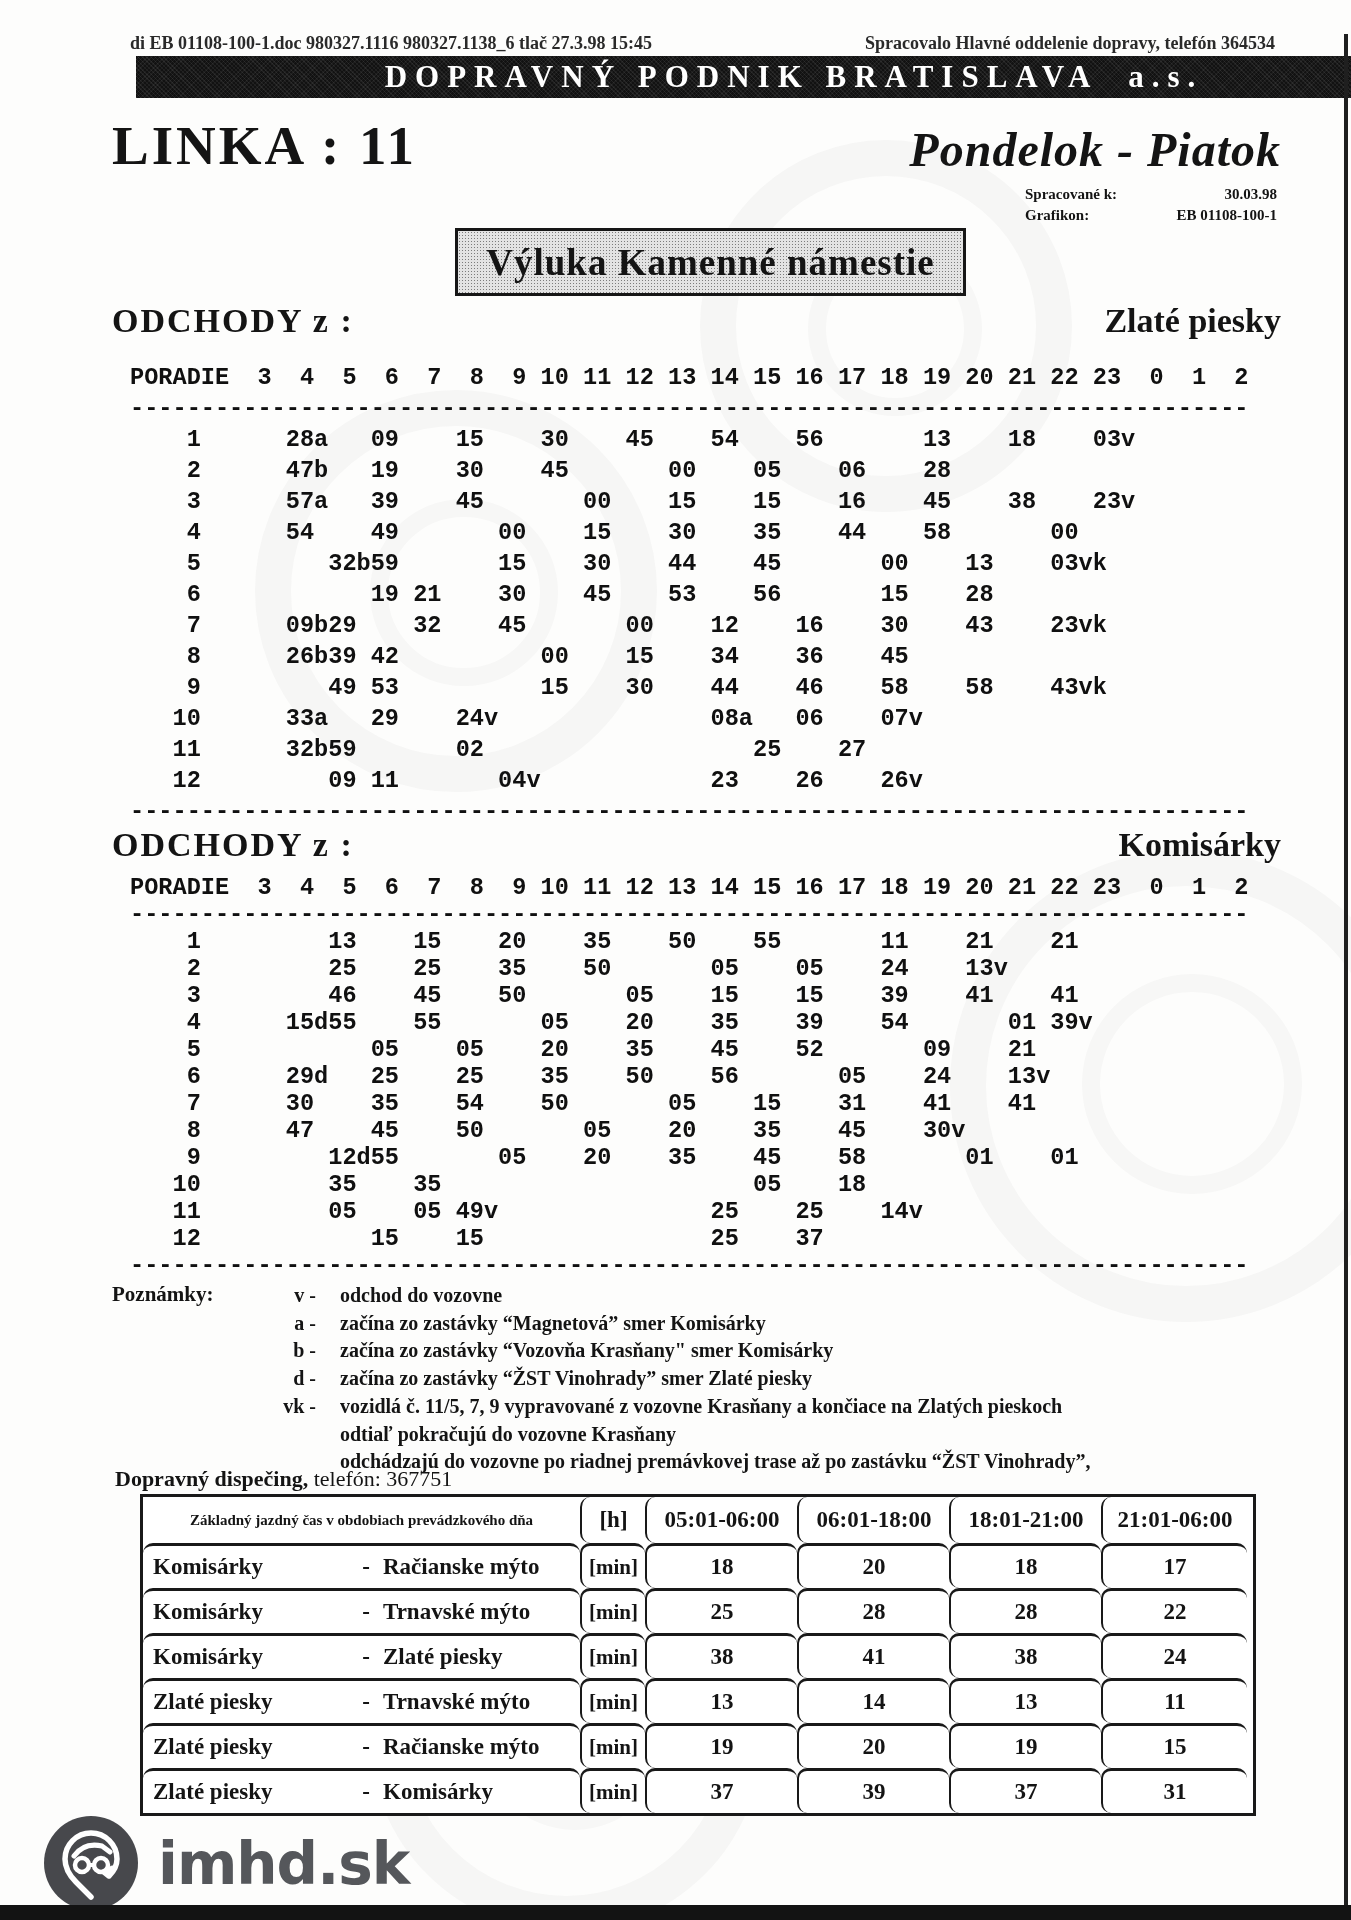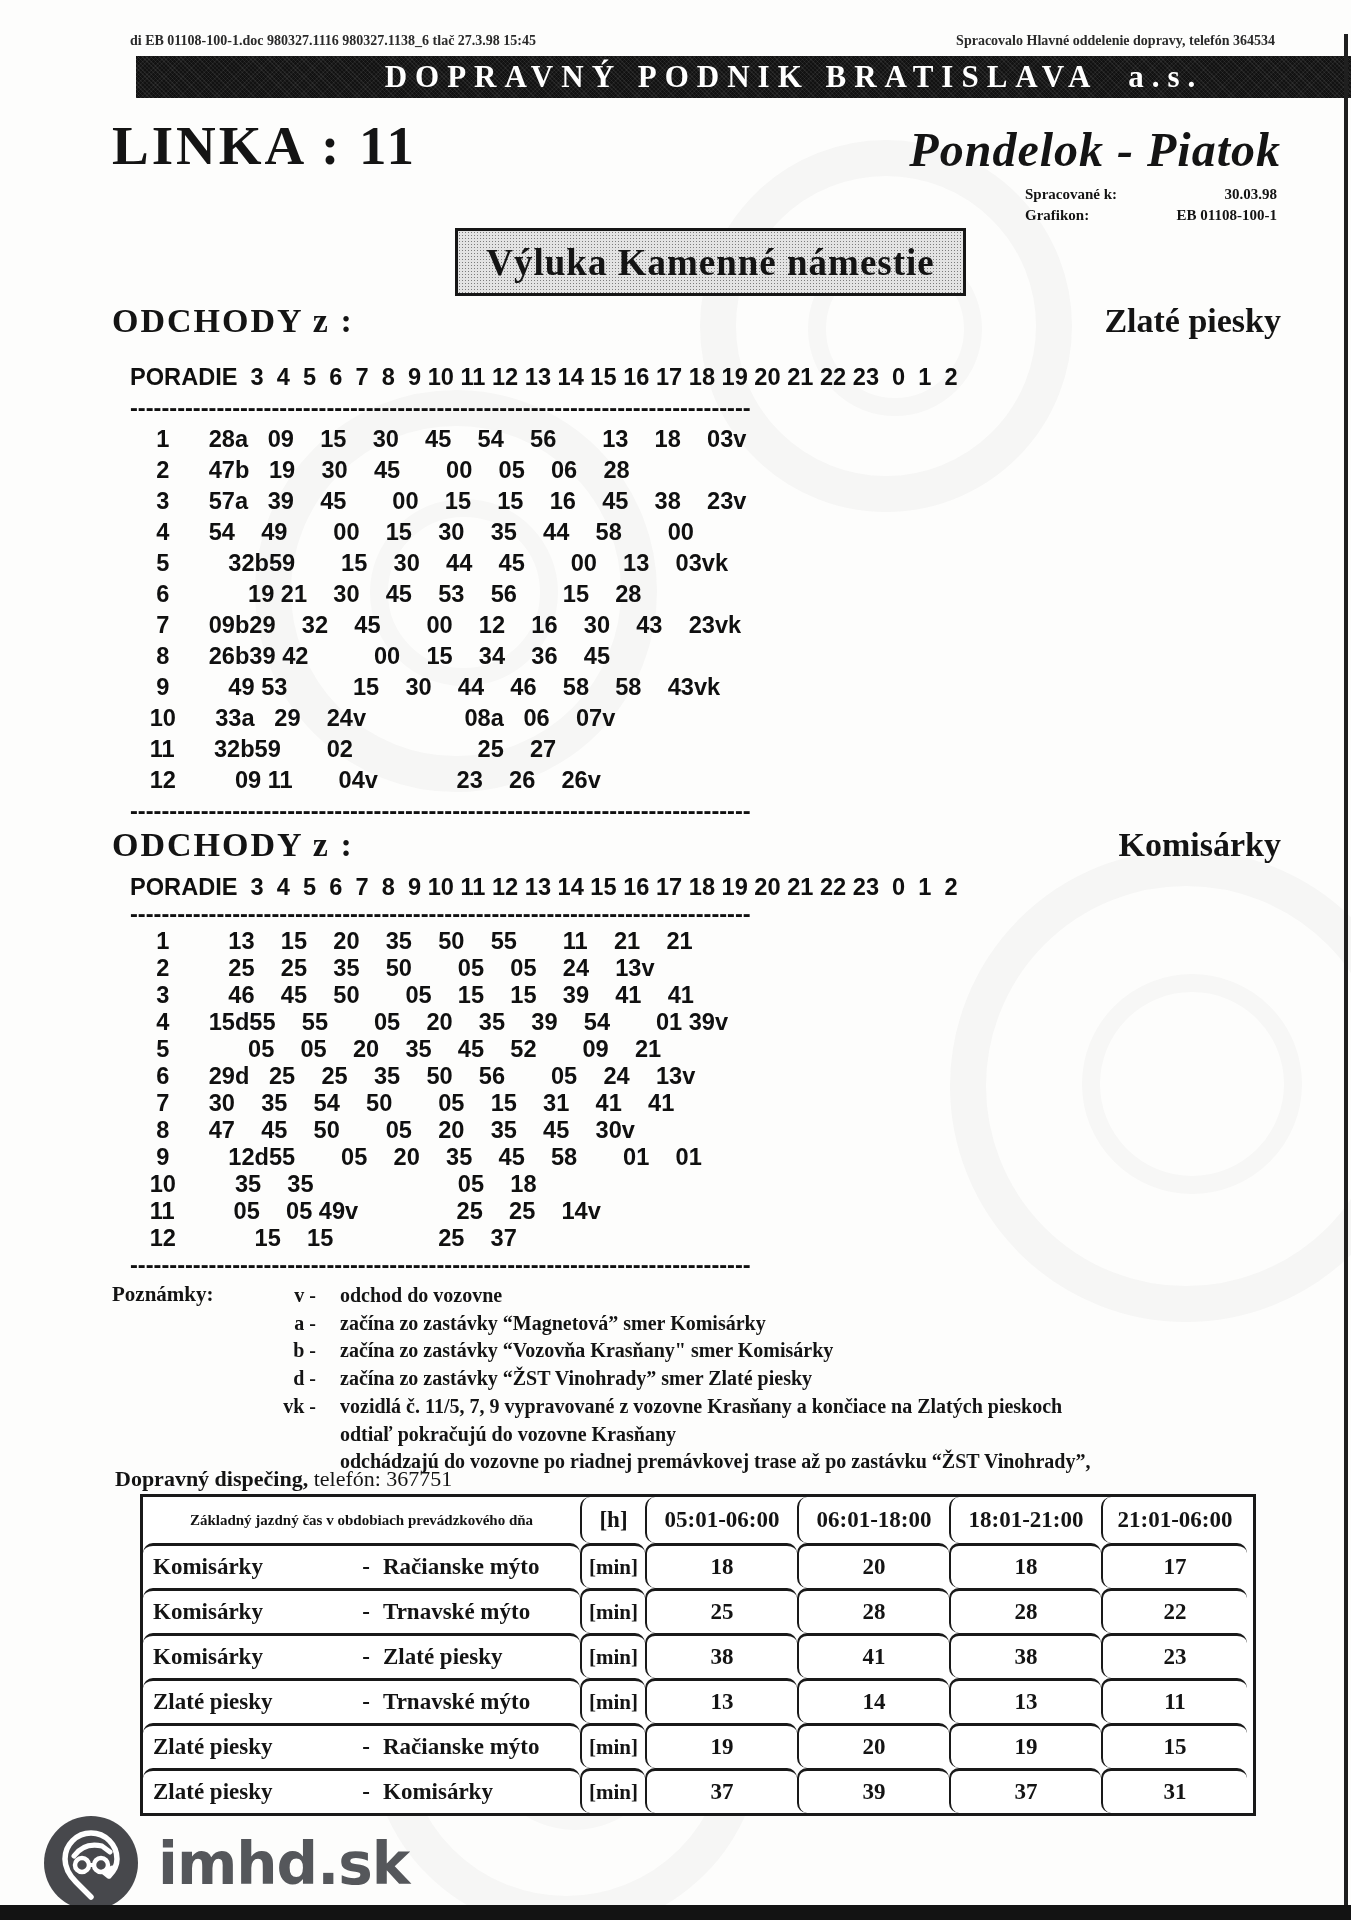--- a/index.html
+++ b/index.html
@@ -4,41 +4,41 @@
 <style>
   html,body{margin:0;padding:0;background:#888;}
   .page{position:relative;width:1351px;height:1920px;background:#fdfdfc;overflow:hidden;
         font-family:"Liberation Serif",serif;color:#141414;}
   .abs{position:absolute;}
   
   .wm{position:absolute;border-radius:50%;border:36px solid rgba(50,50,55,.035);}
   .wm i{position:absolute;left:24%;top:22%;width:46%;height:46%;border-radius:50%;
         border:18px solid rgba(50,50,55,.03);display:block;}
   
-  .meta{font-size:14px;font-weight:700;color:#2a2a2a;white-space:nowrap;}
+  .meta{font-size:18px;font-weight:700;color:#2a2a2a;white-space:nowrap;}
   
   .banner{left:100px;top:56px;width:1316px;height:42px;background-color:#121212;
     background-image:repeating-linear-gradient(45deg,rgba(255,255,255,.07) 0 1px,transparent 1px 3px),
                      repeating-linear-gradient(-45deg,rgba(255,255,255,.05) 0 1px,transparent 1px 3px);
     display:flex;align-items:center;justify-content:center;margin-left:36px;}
   .banner span{color:#fff;font-size:31px;font-weight:700;letter-spacing:8px;white-space:pre;}
   .linka{left:112px;top:114px;font-size:55px;font-weight:700;letter-spacing:3px;}
   .days{right:70px;top:122px;font-size:48px;font-weight:700;font-style:italic;letter-spacing:1px;}
   .proc{right:74px;top:184px;width:252px;font-size:15px;font-weight:700;line-height:21px;}
   .proc .row{display:flex;justify-content:space-between;}
   .vyluka{left:455px;top:228px;width:505px;height:62px;border:3px solid #161616;
     background-color:#e3e3e3;
     background-image:radial-gradient(rgba(40,40,40,.55) .8px,transparent 1px);
     background-size:3px 3px;display:flex;align-items:center;justify-content:center;}
   .vyluka span{font-size:37px;font-weight:700;letter-spacing:1px;}
   .sec-left{left:112px;font-size:34px;font-weight:700;letter-spacing:2px;}
   .sec-right{right:70px;font-size:34px;font-weight:700;}
   
   .monoblock{left:130px;}
-  .mline{white-space:pre;font-family:Liberation Sans, sans-serif;font-weight:700;
+  .mline{white-space:pre;font-family:Liberation Mono, monospace;font-weight:700;
          font-size:23.6px;color:#101010;}
   .lh31 .mline{line-height:31px;}
   .lh27 .mline{line-height:27px;}
   
   .notes-label{left:112px;top:1282px;font-size:21px;font-weight:700;}
   .notes-list{left:240px;top:1282px;line-height:27.7px;font-size:20px;font-weight:700;}
   .note-row{display:flex;}
   .note-key{display:inline-block;width:76px;text-align:right;padding-right:24px;}
   .note-text{white-space:nowrap;}
   .dispatch{left:115px;top:1466px;font-size:22px;}
@@ -215,21 +215,21 @@
       <div class="cell val bl bt">22</div>
       <div class="cell route bt">
         <span class="r-from">Komisárky</span>
         <span class="r-dash">-</span>
         <span class="r-to">Zlaté piesky</span>
       </div>
       <div class="cell unit bl bt">[min]</div>
       <div class="cell val bl bt">38</div>
       <div class="cell val bl bt">41</div>
       <div class="cell val bl bt">38</div>
-      <div class="cell val bl bt">23</div>
+      <div class="cell val bl bt">24</div>
       <div class="cell route bt">
         <span class="r-from">Zlaté piesky</span>
         <span class="r-dash">-</span>
         <span class="r-to">Trnavské mýto</span>
       </div>
       <div class="cell unit bl bt">[min]</div>
       <div class="cell val bl bt">13</div>
       <div class="cell val bl bt">14</div>
       <div class="cell val bl bt">13</div>
       <div class="cell val bl bt">11</div>

